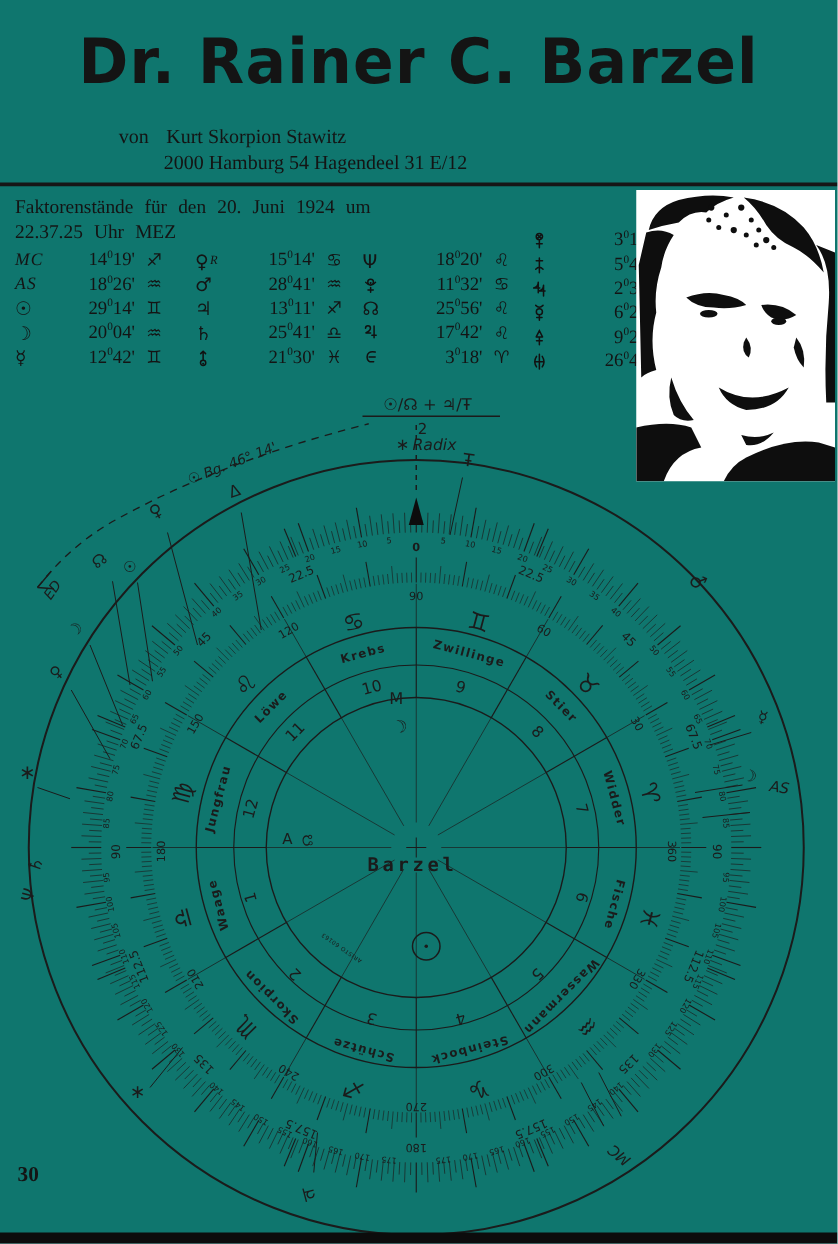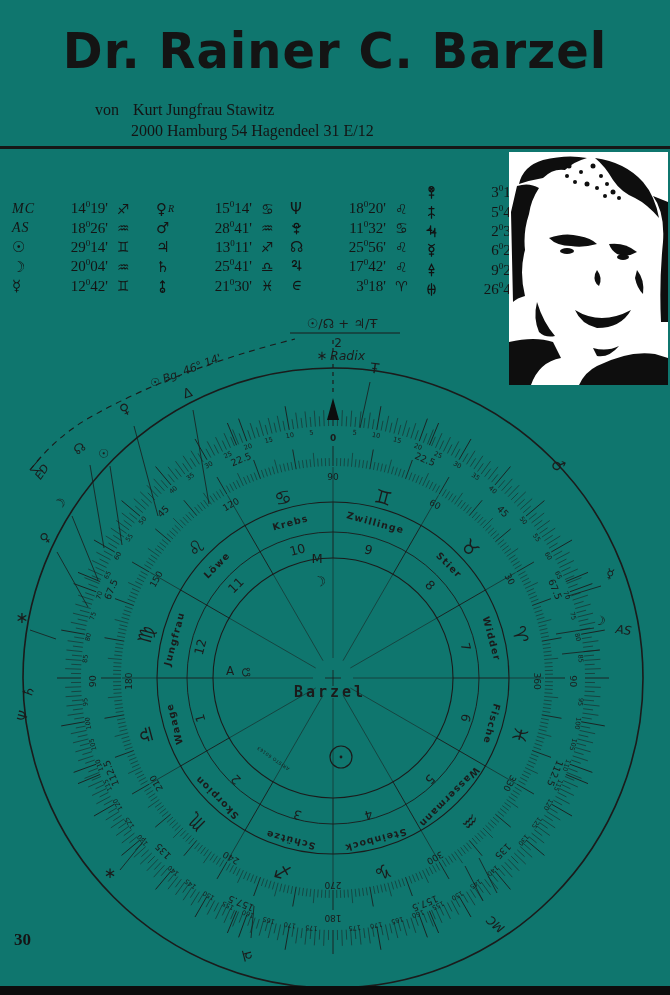--- a/index.html
+++ b/index.html
@@ -30,26 +30,30 @@
   .bottombar{position:absolute;left:0;top:986px;width:670px;height:9px;background:#0c0c0c;}
 </style>
 </head>
 <body>
 
 <div class="page">
 
   <div class="title">Dr. Rainer C. Barzel</div>
 
   <div class="byline">
-    <span class="von">von</span><span>Kurt Jungfrau Stawitz</span><br>
+    <span class="von">von</span><span>Kurt Skorpion Stawitz</span><br>
     <span class="addr">2000 Hamburg 54  Hagendeel 31 E/12</span>
   </div>
 
   <div class="rule"></div>
 
+  <div class="fhead">
+    <span>Faktorenstände für den 20. Juni 1924 um</span><br>
+    <span>22.37.25 Uhr MEZ</span>
+  </div>
 
   <div id="factor-table">
       <div class="fcol" style="left: 2px;">
         <div class="frow">
           <span class="fglyph">
             <span class="ftxt">MC</span>
           </span>
         <span class="fdeg">14<span class="dsup">0</span>19'</span>
         <span class="fsign">♐</span>
         </div>

